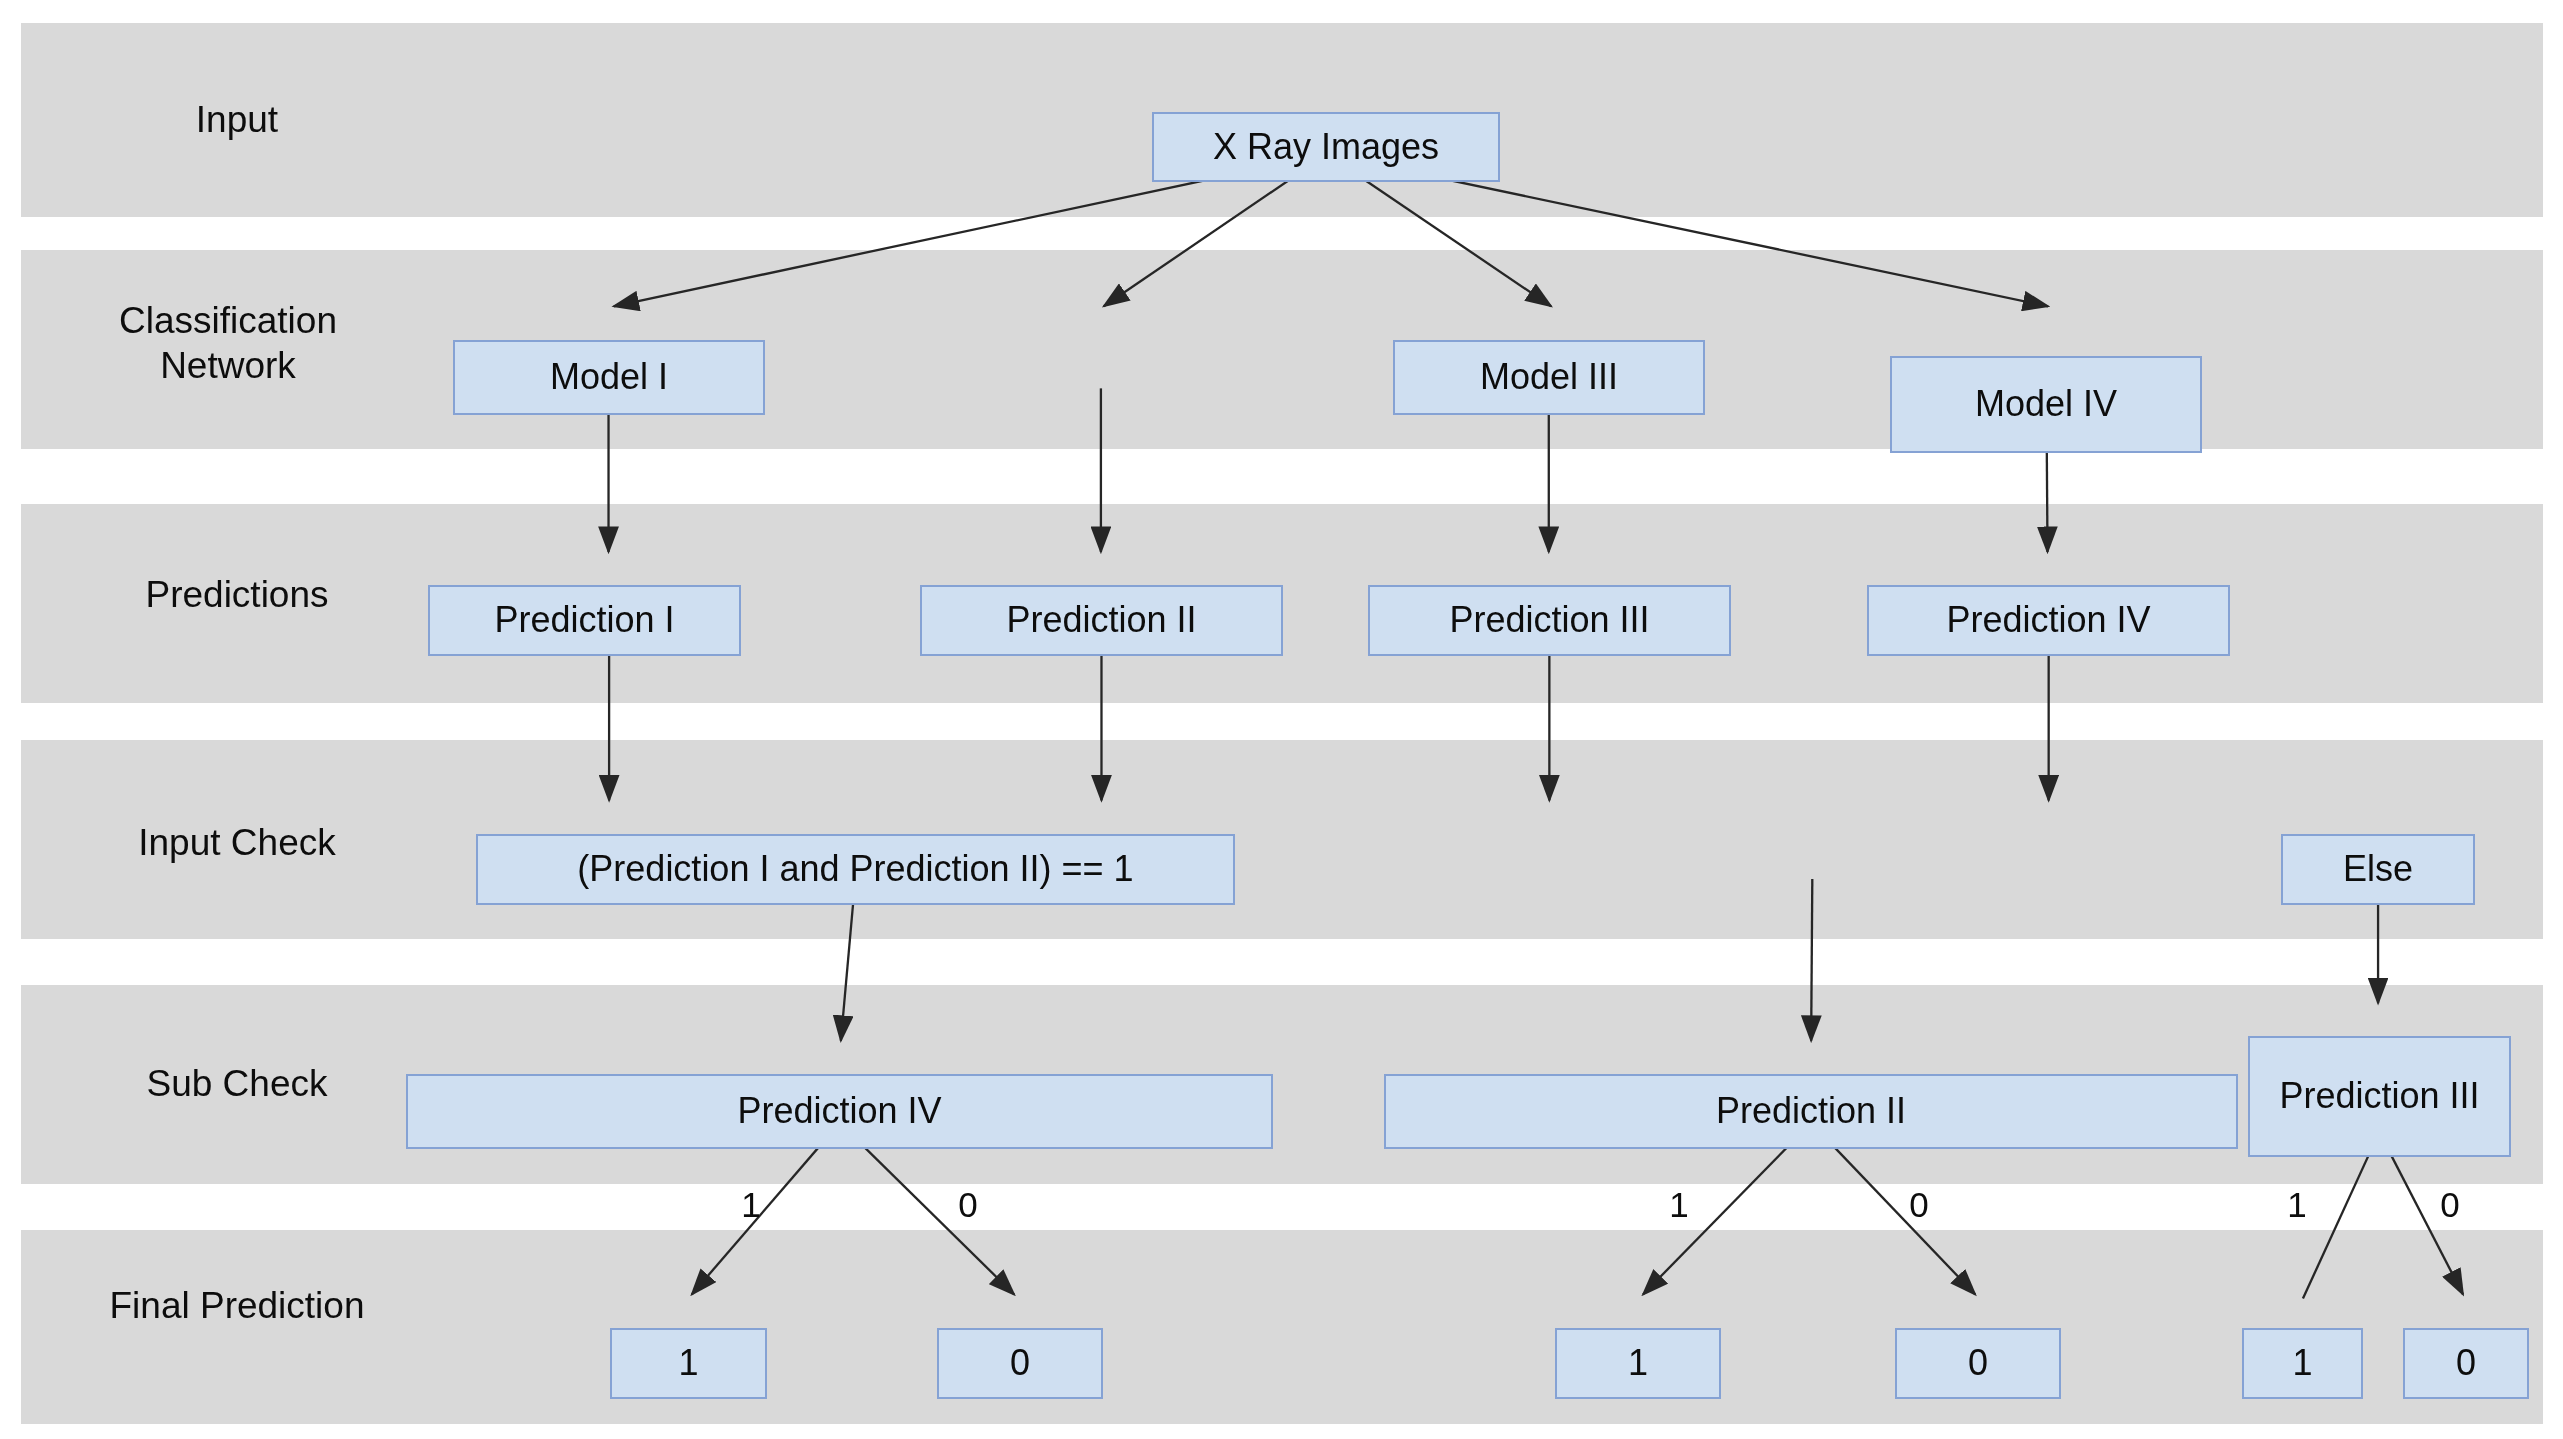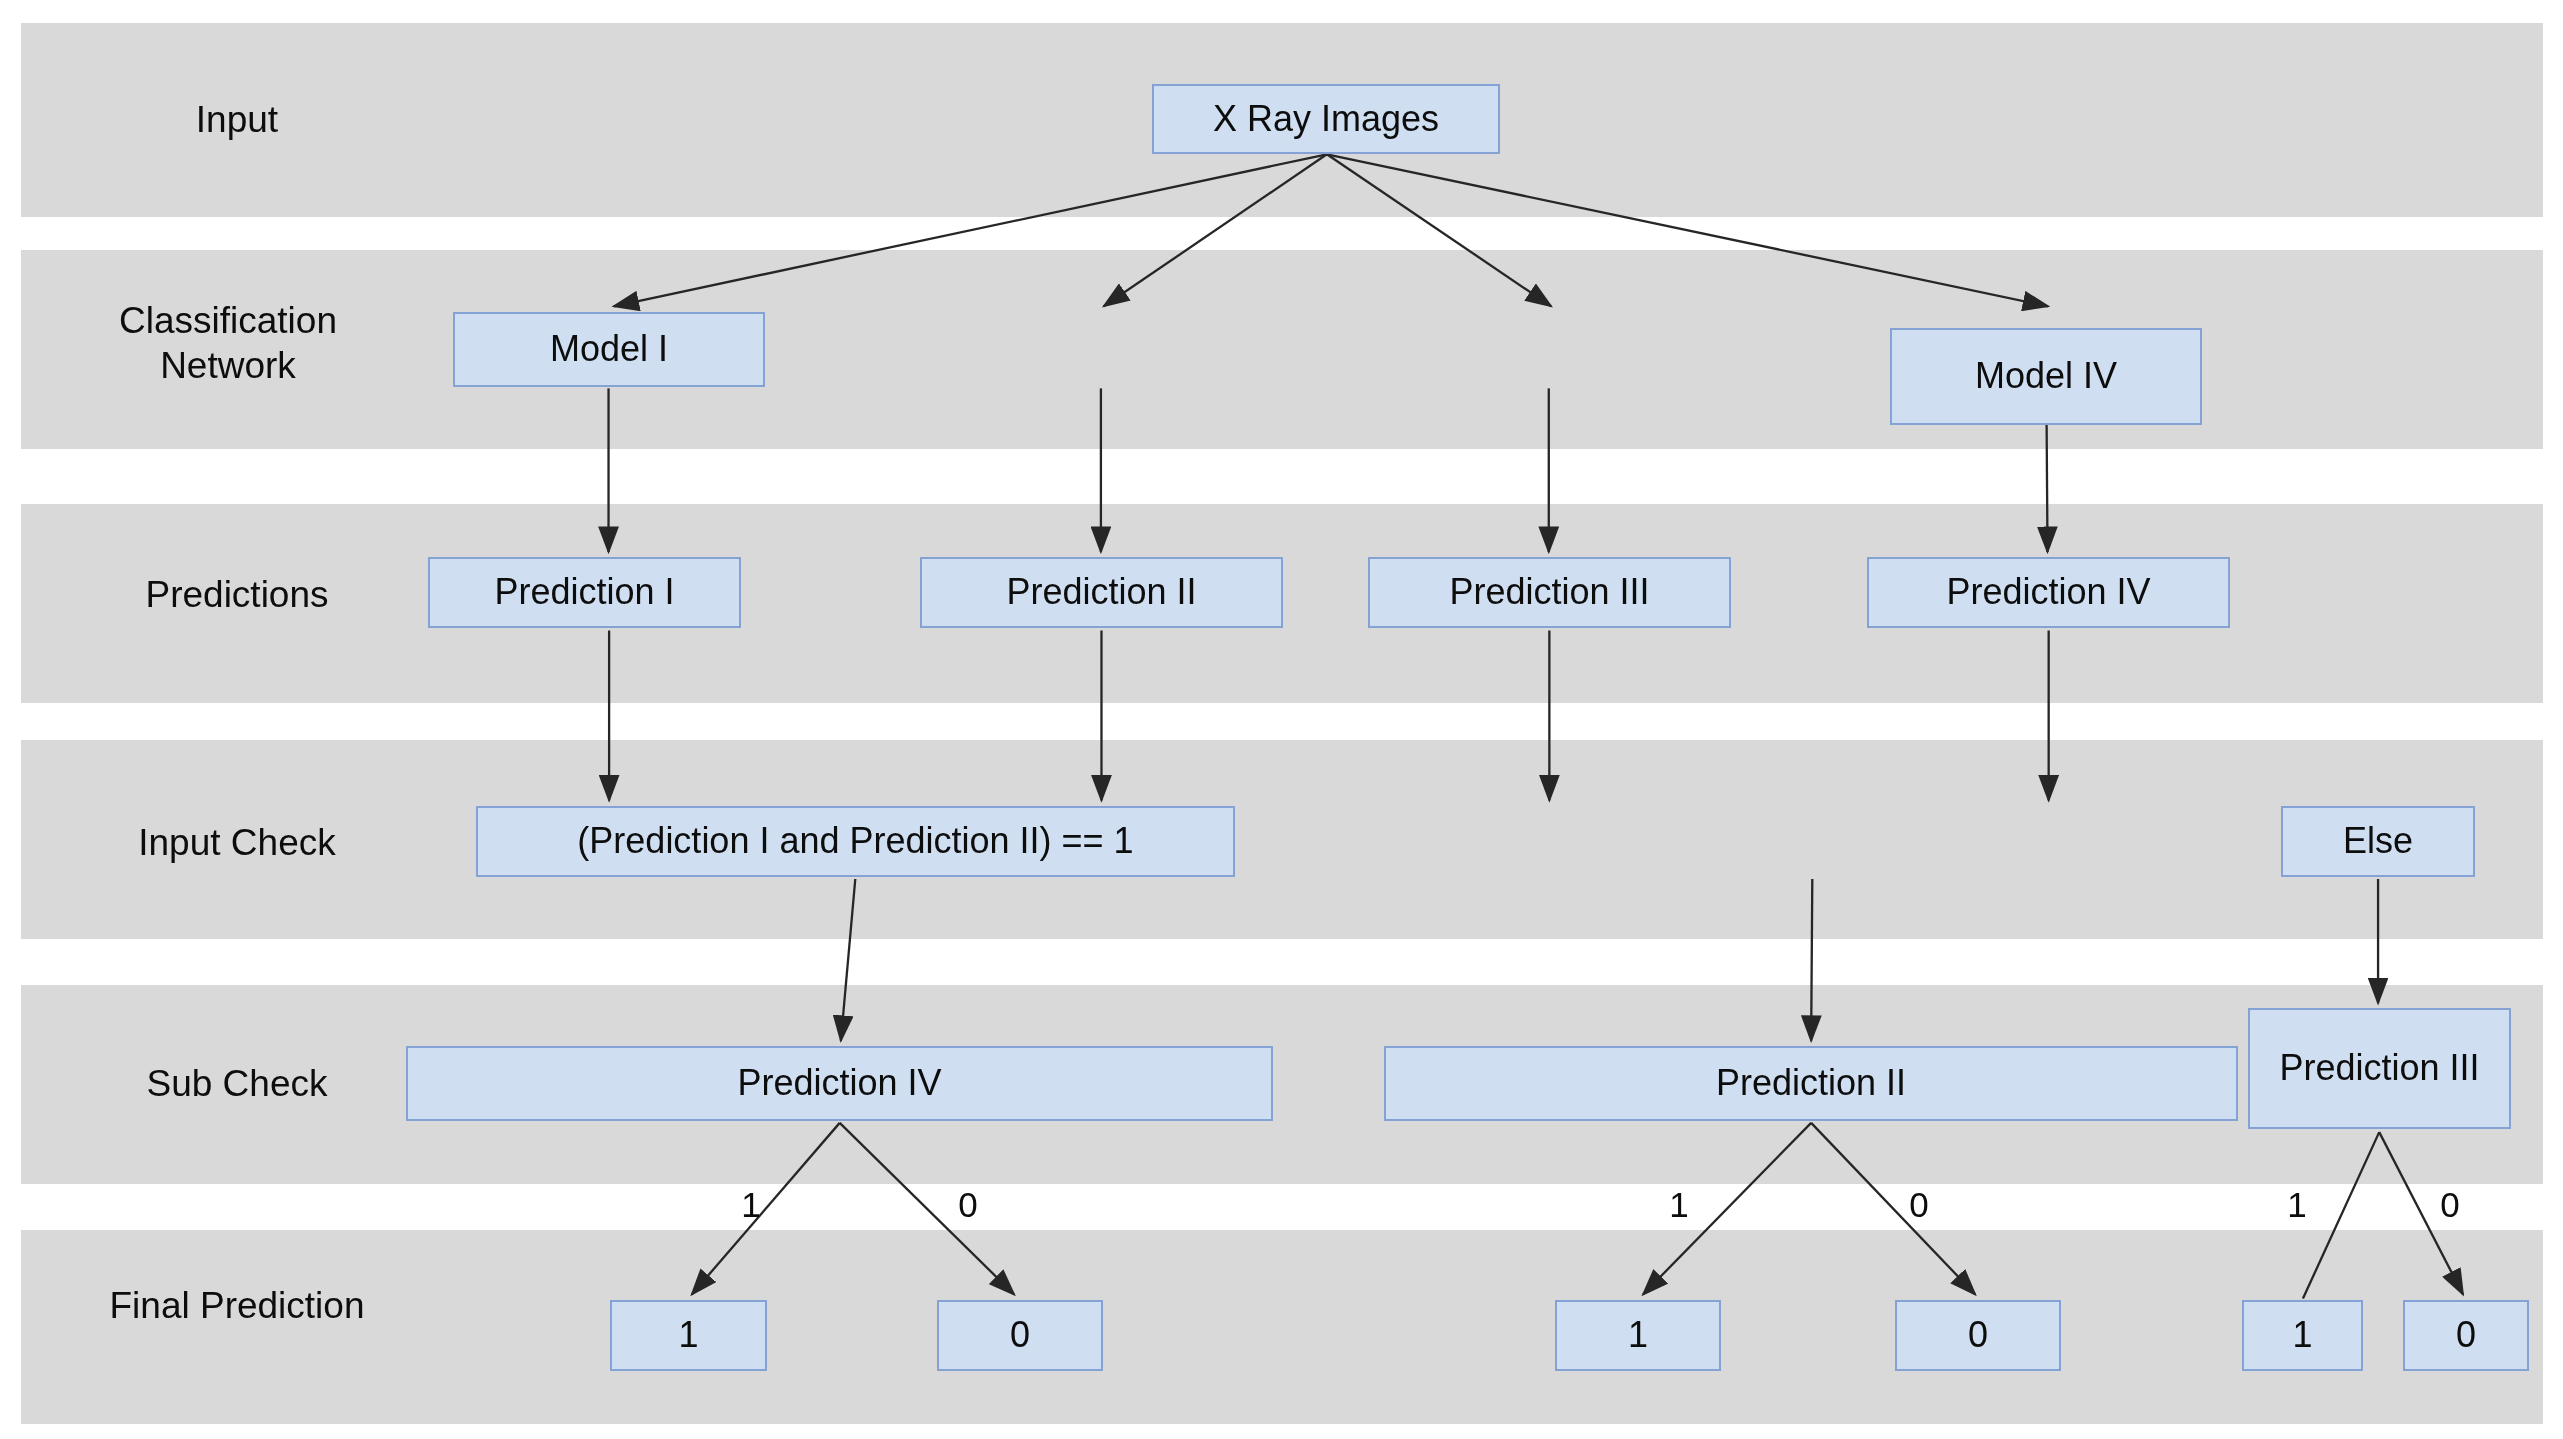--- a/index.html
+++ b/index.html
@@ -40,20 +40,21 @@
     background: var(--box-fill);
     border: 2.9px solid var(--box-border);
     display: flex;
     align-items: center;
     justify-content: center;
     text-align: center;
     font-size: 36px;
     line-height: 1.18;
     color: var(--text);
     z-index: 3;
+    margin-top: 28px;
   }
   .edge-label {
     position: absolute;
     font-size: 35px;
     transform: translate(-50%, -50%);
     z-index: 4;
     color: var(--text);
   }
   svg.wires {
     position: absolute;
@@ -114,20 +115,21 @@
     <line class="edge" x1="1453" y1="1943" x2="1755" y2="2240" marker-end="url(#arrow)"></line>
     <line class="edge" x1="3134" y1="1943" x2="2843" y2="2240" marker-end="url(#arrow)"></line>
     <line class="edge" x1="3134" y1="1943" x2="3418" y2="2240" marker-end="url(#arrow)"></line>
     <line class="edge" x1="4117" y1="1959" x2="3985" y2="2247"></line>
     <line class="edge" x1="4117" y1="1959" x2="4262" y2="2240" marker-end="url(#arrow)"></line>
   </svg>
 
   <div class="node" style="left:1152px;top:84px;width:348px;height:70px">X Ray Images</div>
 
   <div class="node" style="left:453px;top:312px;width:312px;height:75px">Model I</div>
+  <div class="node" style="left:1393px;top:312px;width:312px;height:75px">Model III</div>
   <div class="node" style="left:1890px;top:328px;width:312px;height:97px">Model IV</div>
 
   <div class="node" style="left:428px;top:557px;width:313px;height:71px">Prediction I</div>
   <div class="node" style="left:920px;top:557px;width:363px;height:71px">Prediction II</div>
   <div class="node" style="left:1368px;top:557px;width:363px;height:71px">Prediction III</div>
   <div class="node" style="left:1867px;top:557px;width:363px;height:71px">Prediction IV</div>
 
   <div class="node" style="left:476px;top:806px;width:759px;height:71px">(Prediction I and Prediction II) == 1</div>
   <div class="node" style="left:2281px;top:806px;width:194px;height:71px">Else</div>
 

